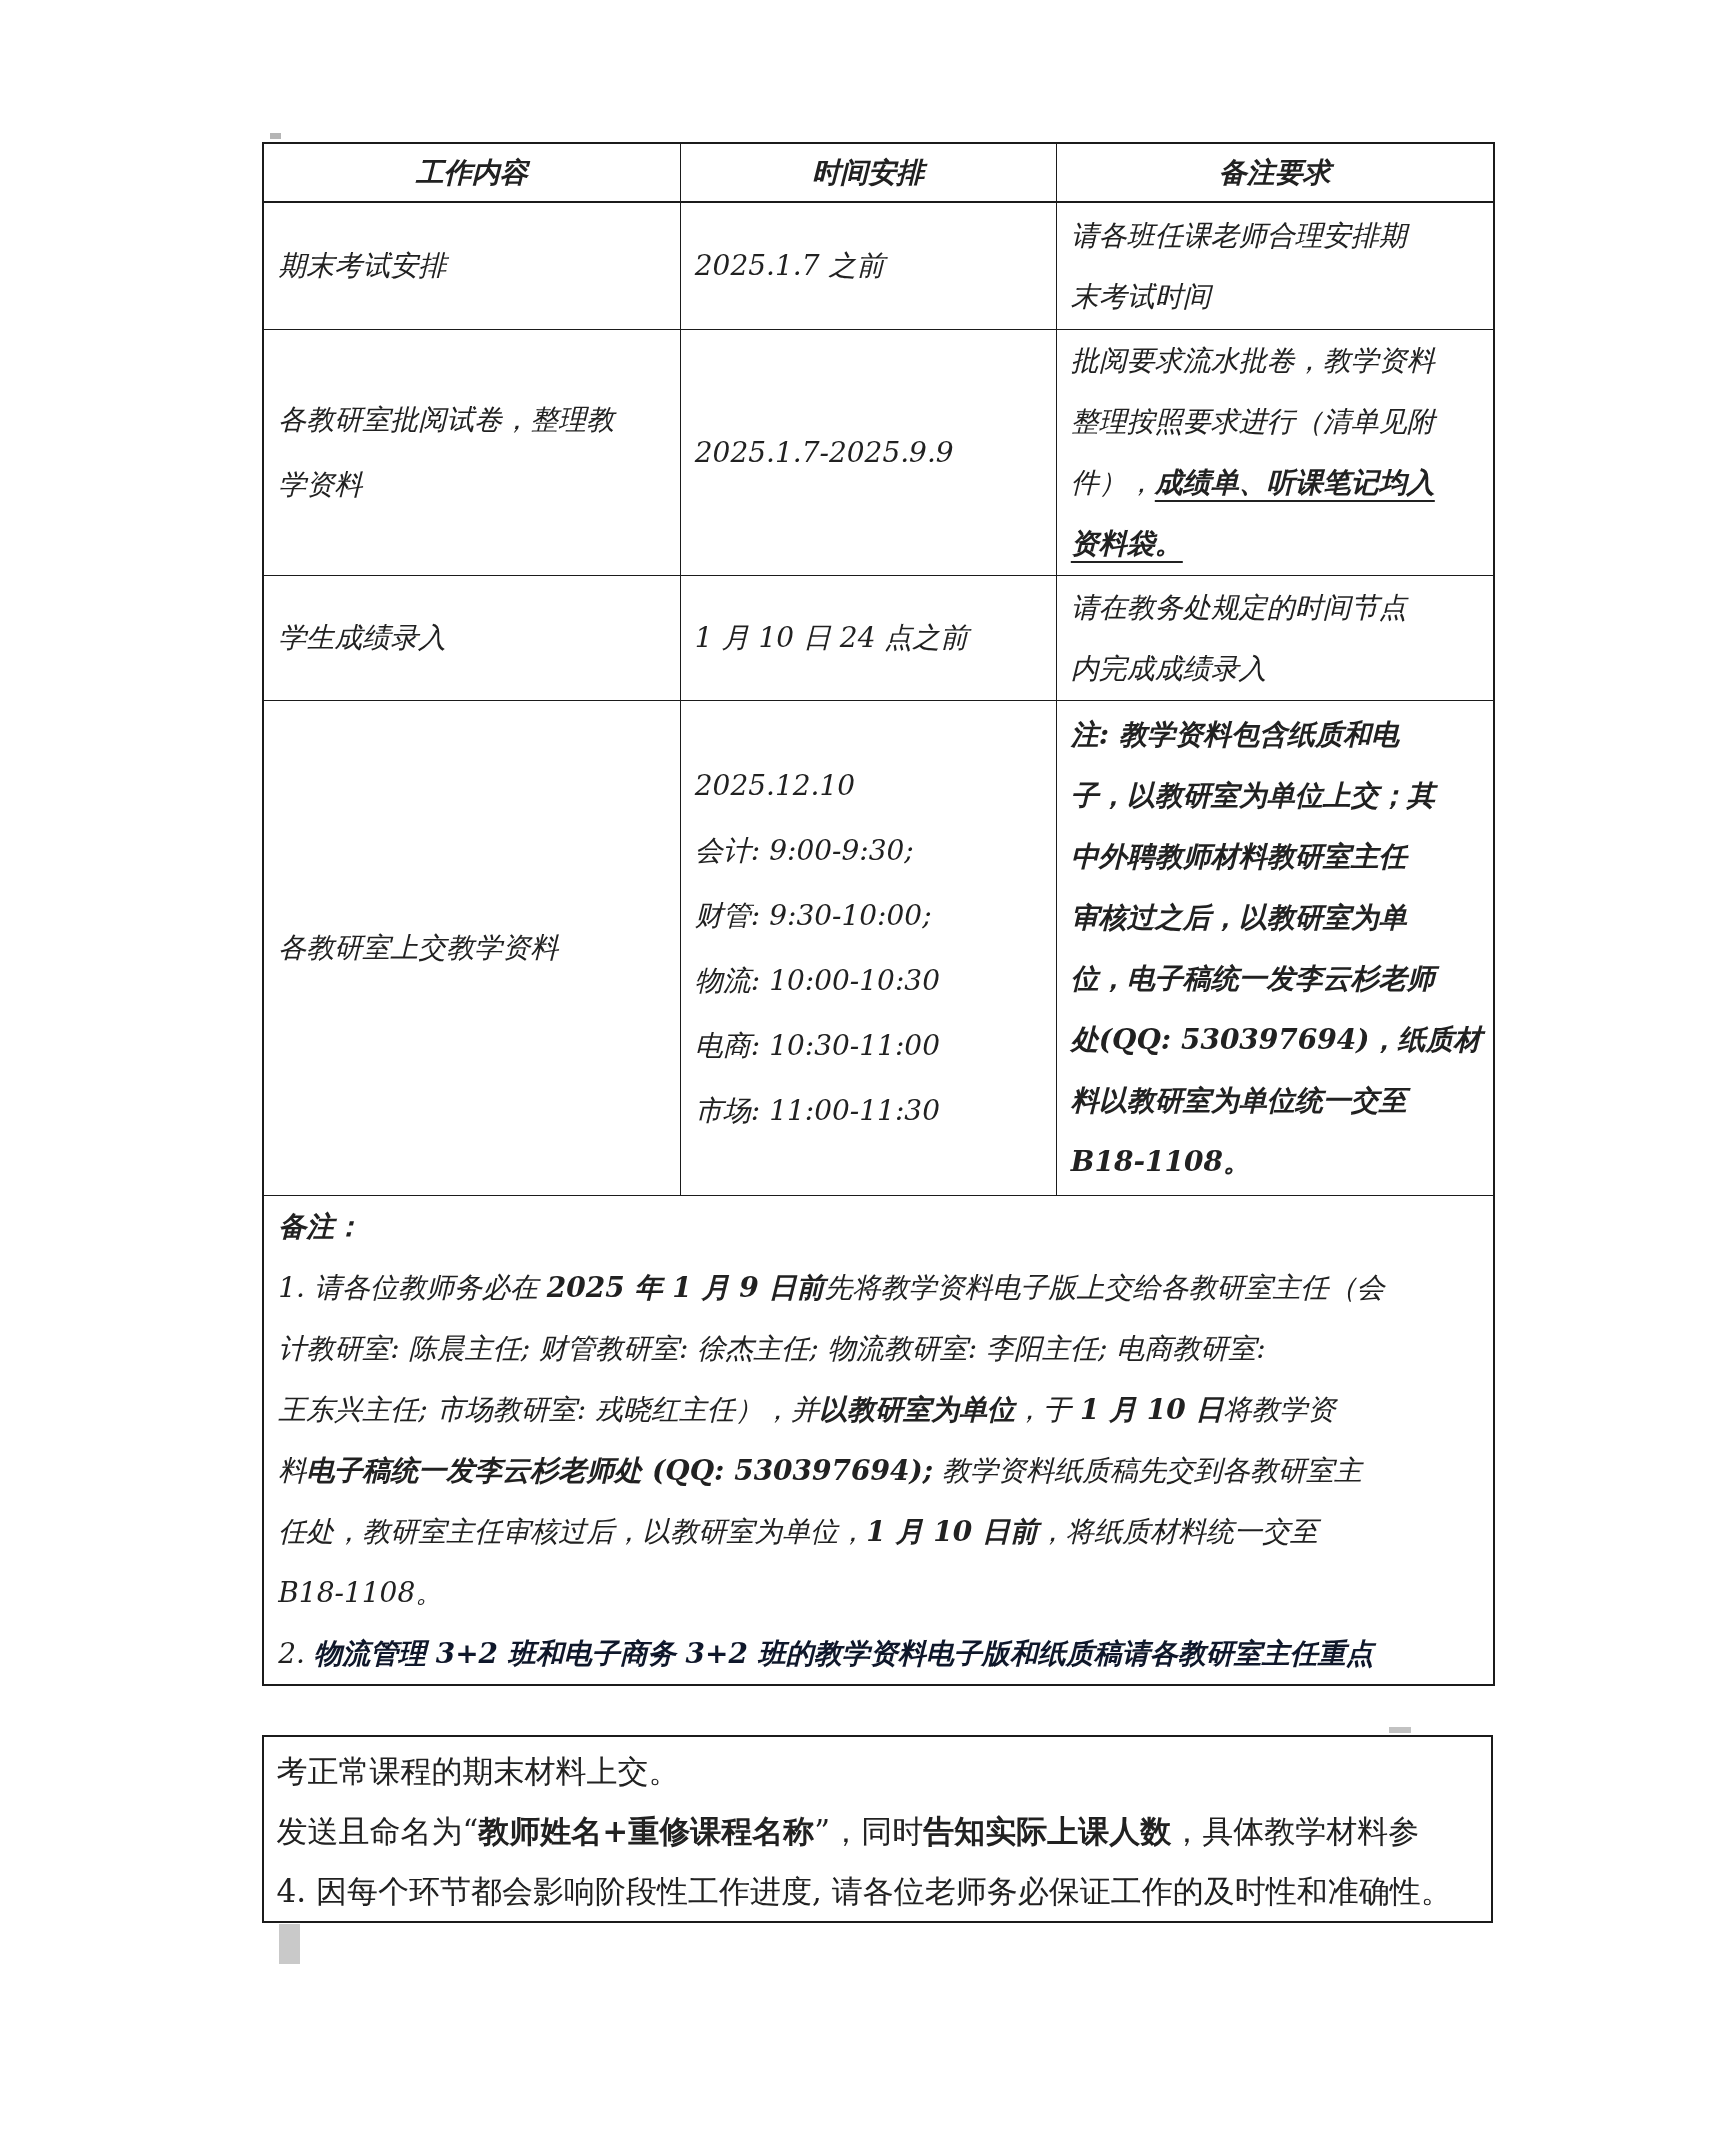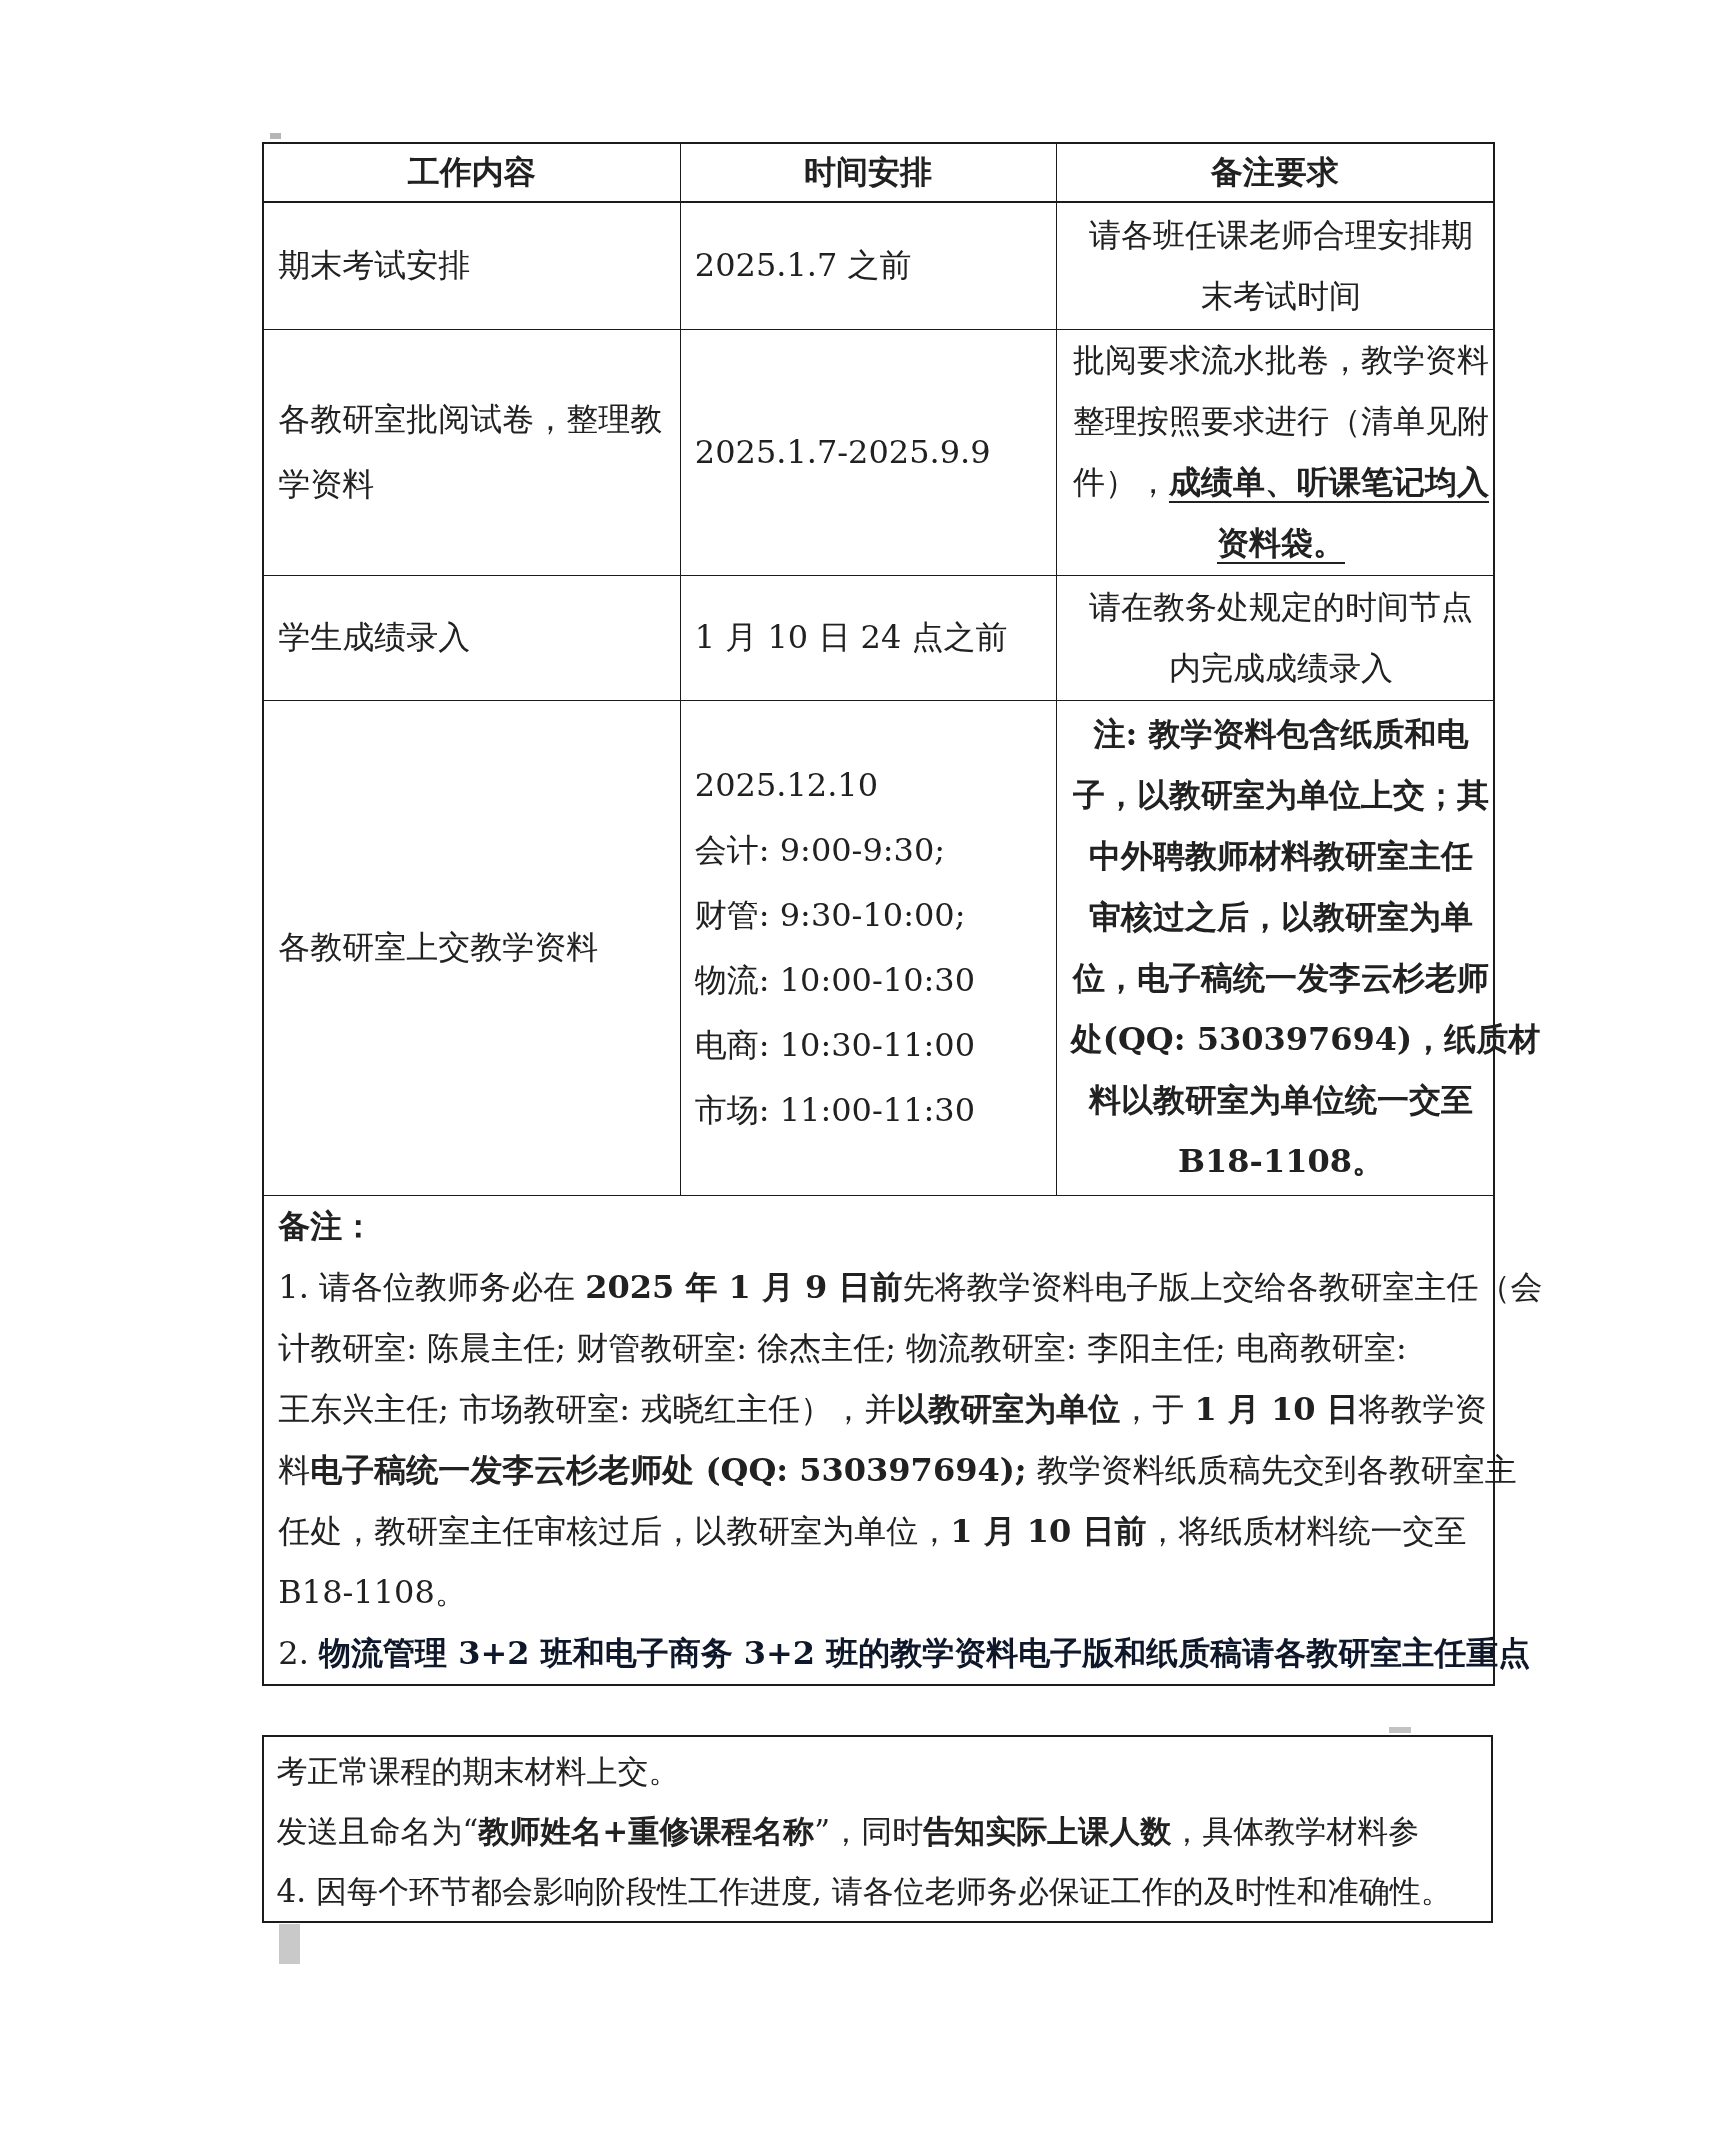--- a/index.html
+++ b/index.html
@@ -12,37 +12,38 @@
   .sheet{position:absolute;left:0;top:0;width:1720px;height:2150px;}
 
   
   table.main{
     position:absolute;left:262px;top:142px;width:1231px;
     border-collapse:collapse;table-layout:fixed;
     border:2.7px solid #1b1b1b;
   }
   table.main th,table.main td{
     border:1.8px solid #1b1b1b;
-    font-size:32px;font-weight:400;color:#212121;
+    font-size:28px;font-weight:400;color:#212121;
     vertical-align:middle;
     padding:0 1.8px 0 14.3px;
     overflow:visible;
+    font-style:italic;
   }
   table.main thead th{
     border-bottom:2.7px solid #1b1b1b;
     height:57px;text-align:center;font-weight:700;padding:0;
   }
   tr.row-1{height:127px;}
   tr.row-2{height:246px;}
   tr.row-3{height:125px;}
   tr.row-4{height:495px;}
   tr.row-notes{height:489px;margin-top:38px;}
 
   .line{white-space:nowrap;line-height:65px;height:65px;}
-  td.c-note{padding:0 5.4px 0 12.5px;text-align:center;}
+  td.c-note{padding:0 5.4px 0 12.5px;}
   td.c-note .line{line-height:61px;height:61px;}
 
   
   td.notes-cell{
     vertical-align:top;text-align:left;
     padding:3.6px 10.7px 0 12.5px;
   }
   td.notes-cell .line{line-height:61px;height:61px;}
 
   

